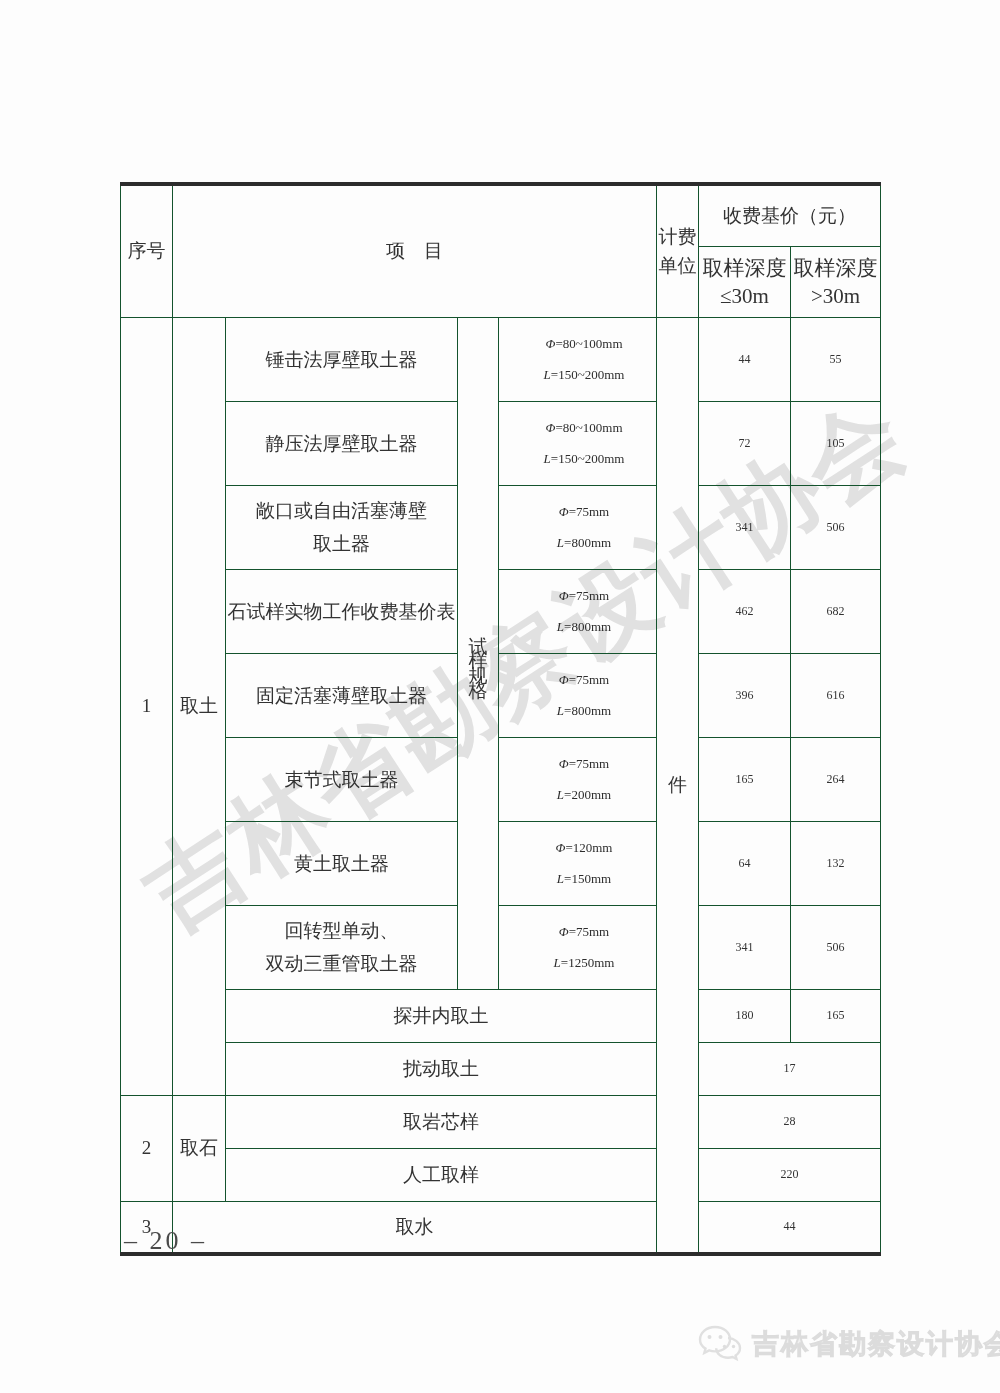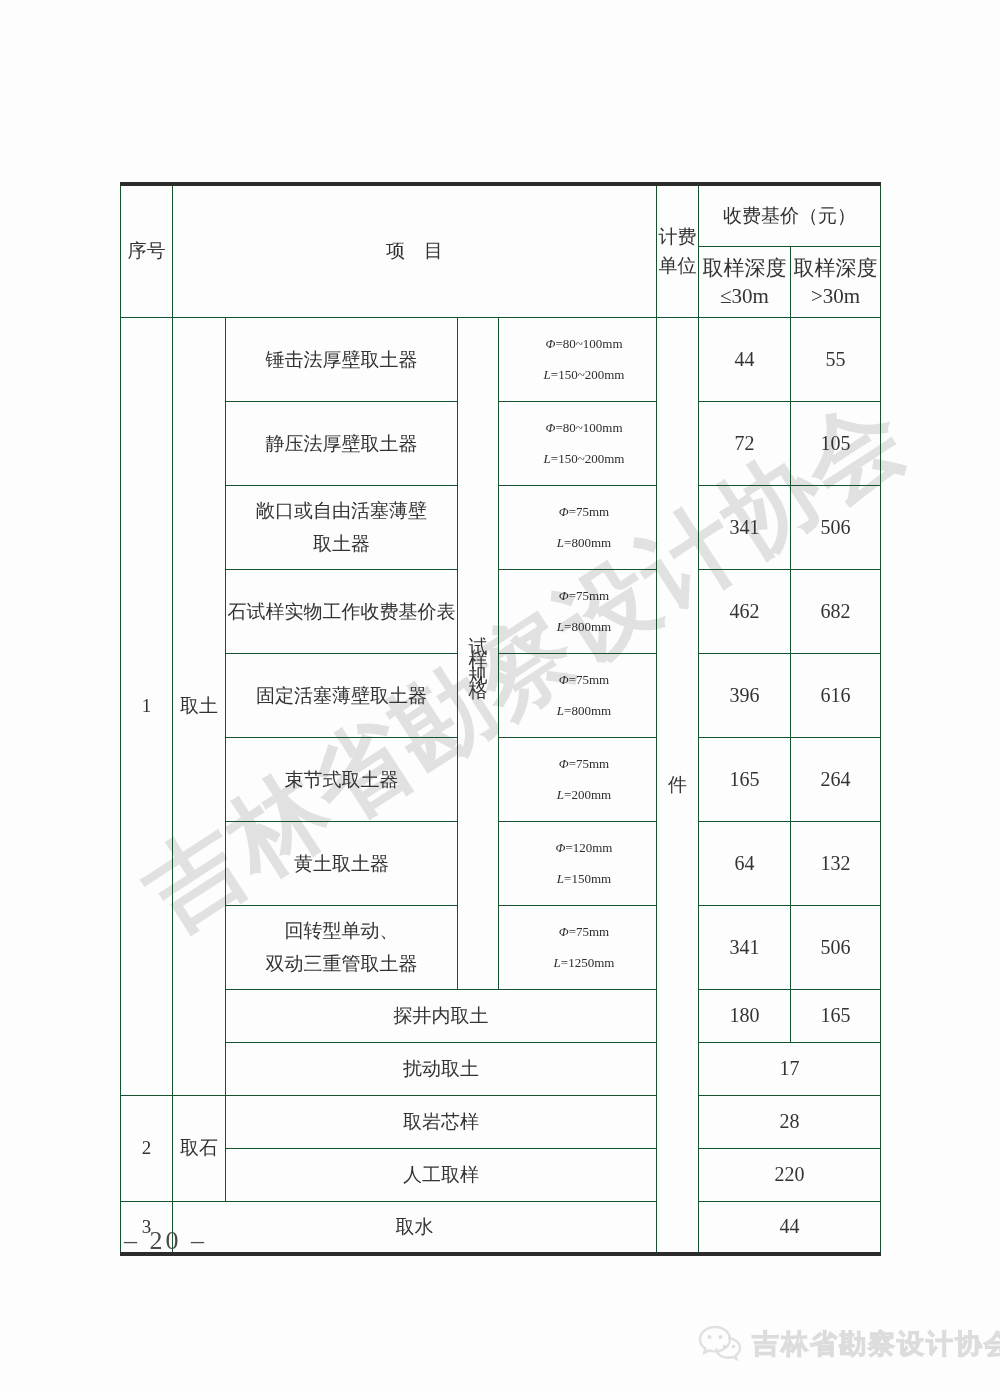--- a/index.html
+++ b/index.html
@@ -77,21 +77,21 @@
   td.vtext {
     vertical-align:middle;
   }
   td.vtext span{
     display:inline-block;
     writing-mode:vertical-rl;
     text-orientation:upright;
     letter-spacing:15px;
     font-size:19px; color:#333;
   }
-  td.num { font-size:20px; color:#232323; font-family:"Liberation Serif","DejaVu Serif",serif; }
+  td.num { font-size:12px; color:#232323; font-family:"Liberation Serif","DejaVu Serif",serif; }
   td.seq-cell { font-size:19px; }
   
   .page-number {
     position:absolute; left:124px; top:1226px; z-index:2;
     font-size:26px; color:#4a4a4a; letter-spacing:3px;
   }
   .footer-brand {
     position:absolute; left:697px; top:1324px; z-index:2;
     display:flex; align-items:center; gap:9px;
   }

